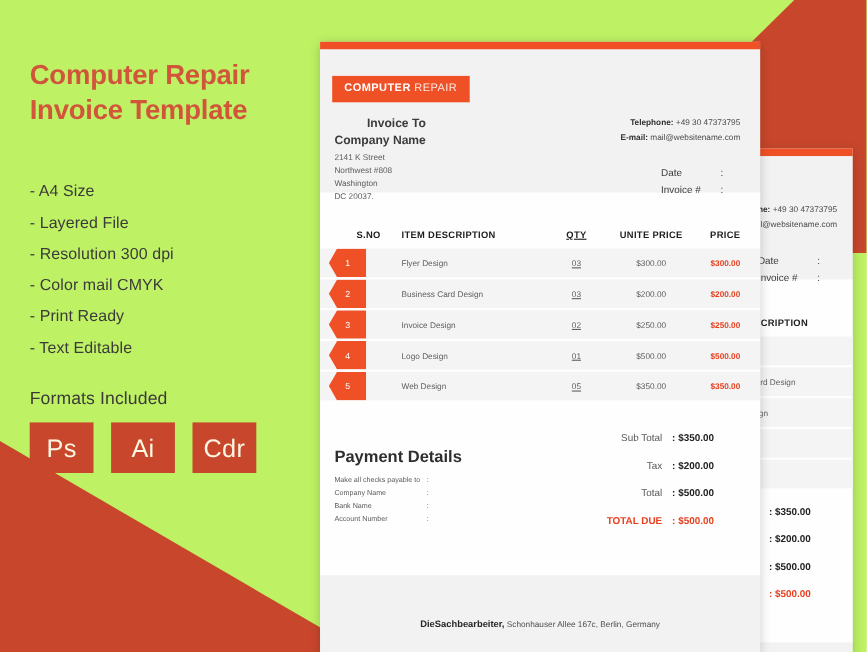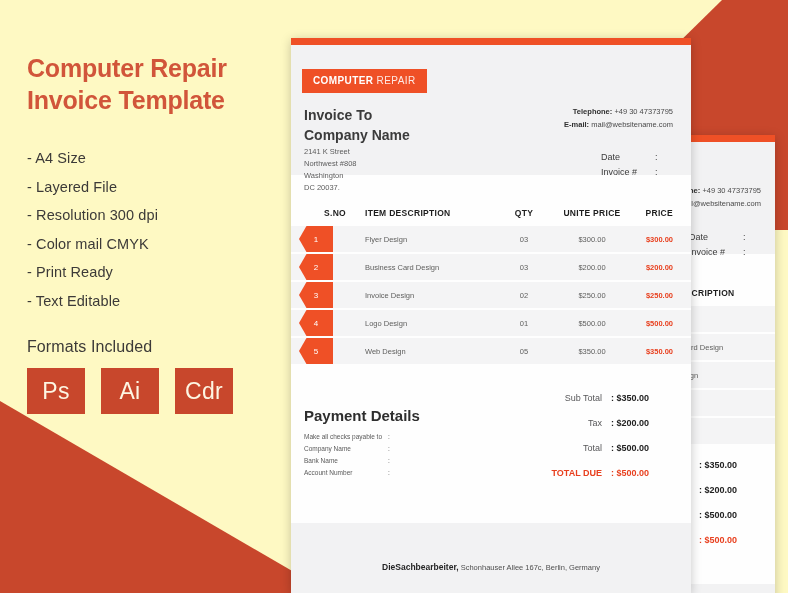--- a/index.html
+++ b/index.html
@@ -9,21 +9,21 @@
     height: 593px;
     overflow: hidden;
     font-family: "Liberation Sans", sans-serif;
     background: #fdf6e3;
     position: relative;
   }
 
   #stage {
     position: absolute;
     inset: 0;
-    background: #fef9c3;
+    background: #bef264;
     overflow: hidden;
   }
 
   
   .wedge {
     position: absolute;
     background: #c8472c;
   }
   .wedge-topright {
     top: 0; right: 0;
@@ -45,21 +45,21 @@
     z-index: 6;
   }
   .promo-title {
     color: #d1553a;
     font-size: 25px;
     font-weight: bold;
     line-height: 1.28;
     letter-spacing: -0.2px;
   }
   .promo-features {
-    margin-top: 28px;
+    margin-top: 44px;
     list-style: none;
   }
   .promo-features li {
     color: #3c3a38;
     font-size: 14.5px;
     line-height: 1;
     padding: 7px 0;
     letter-spacing: 0.1px;
   }
   .formats-label {
@@ -142,24 +142,25 @@
   .logo-light { font-weight: normal; opacity: 0.88; }
 
   
   .bill-to {
     position: absolute;
     left: 13px;
     top: 60px;
     color: #4a4a4a;
   }
   .bill-to .bt-strong {
-    font-size: 14px;
+    font-size: 11px;
     font-weight: bold;
     color: #3b3b3b;
     line-height: 1.45;
+    text-align: right;
   }
   .bill-to .bt-line {
     font-size: 7.5px;
     line-height: 1.62;
     color: #5c5c5c;
   }
 
   .contact {
     position: absolute;
     right: 18px;
@@ -211,21 +212,21 @@
     position: relative;
     height: 26px;
     margin-bottom: 2px;
     padding: 0 18px 0 24px;
     background: #f4f4f5;
     font-size: 7.5px;
     color: #60605f;
   }
   .col-sno   { width: 40px; text-align: center; flex: none; }
   .col-desc  { width: 140px; flex: none; padding-left: 10px; }
-  .col-qty   { width: 58px; text-align: center; flex: none; }
+  .col-qty   { width: 58px; text-align: center; flex: none; text-decoration: underline; }
   .col-unit  { width: 78px; text-align: center; flex: none; }
   .col-price { flex: 1; text-align: right; }
   .tr .col-price { color: #e8401f; font-weight: bold; }
 
   
   .sno-badge {
     position: absolute;
     left: 8px;
     top: 0;
     width: 34px;

